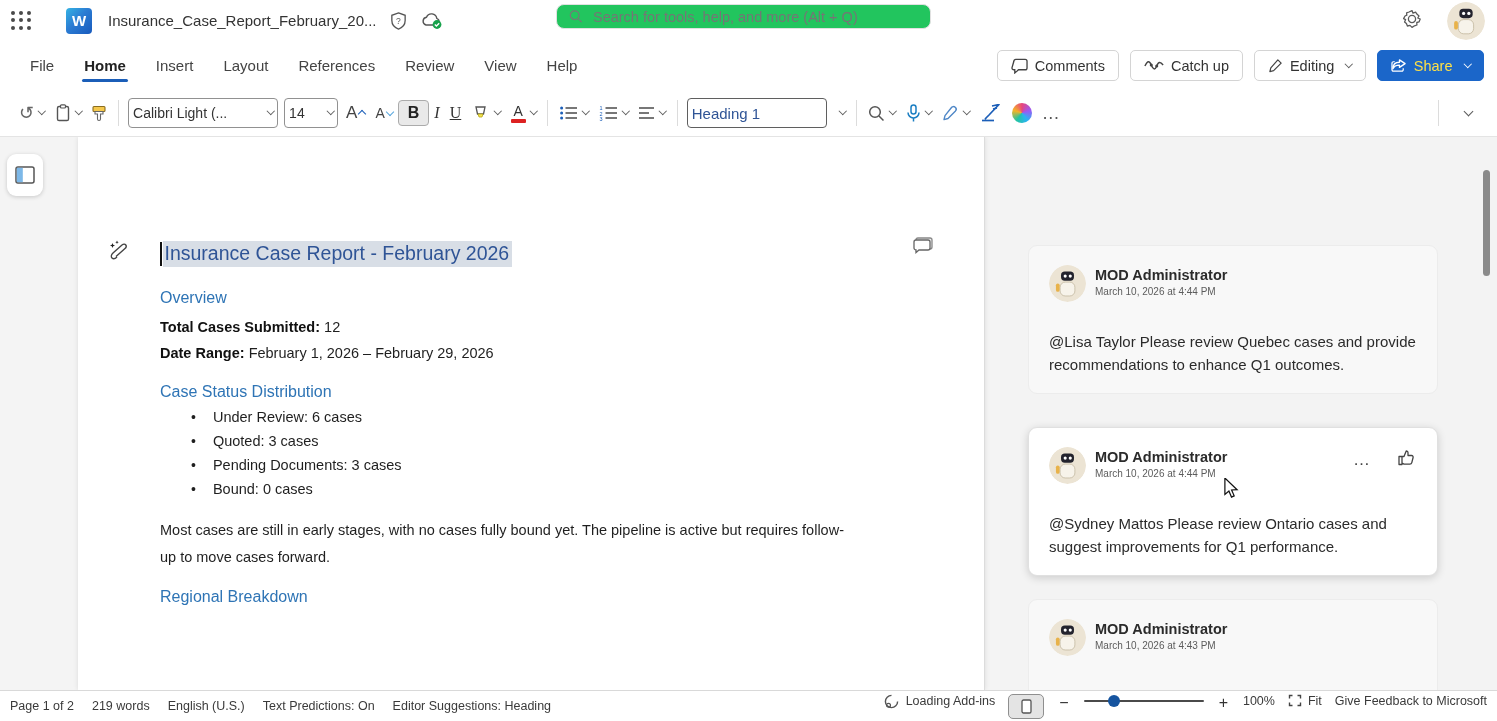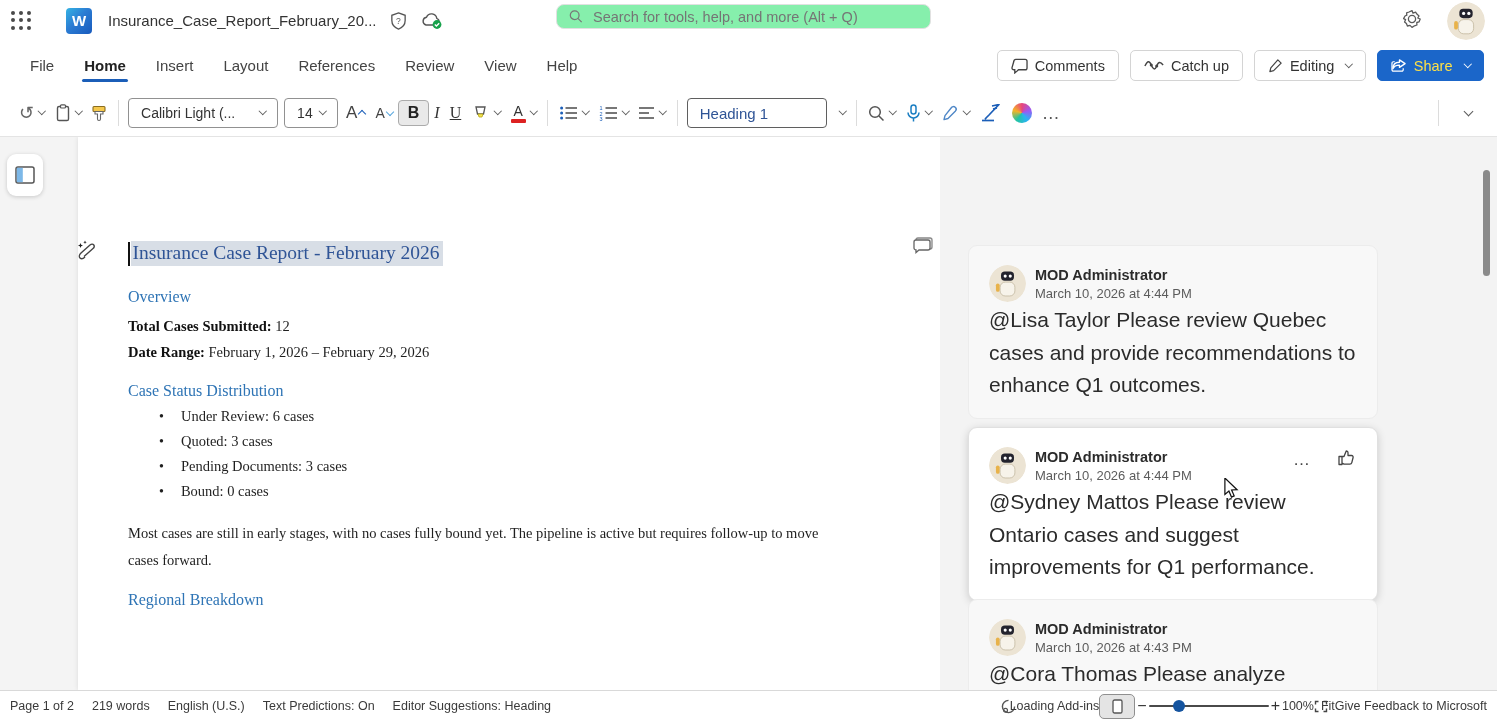--- a/index.html
+++ b/index.html
@@ -9,91 +9,91 @@
   .chev.white { border-color:#fff; }
   .divider-v { width:1px; height:26px; background:#dcdcdc; margin:0 6px; flex:none; }
 
   
   .topbar { height:41px; display:flex; align-items:center; position:relative; background:#fff; }
   .waffle { width:22px; height:22px; margin-left:10px; display:grid; grid-template-columns:repeat(3,1fr); gap:3.5px; padding:1px; cursor:pointer; }
   .waffle i { width:4px; height:4px; border-radius:50%; background:#4a4a4a; }
   .word-logo { width:26px; height:26px; margin-left:34px; border-radius:4px; background:linear-gradient(135deg,#34b3e4 0%,#2b7cd3 45%,#185abd 100%); color:#fff; font-weight:bold; font-size:15px; display:flex; align-items:center; justify-content:center; }
   .doc-title { margin-left:16px; font-size:15px; color:#333; max-width:290px; white-space:nowrap; }
   .tb-ico { margin-left:12px; color:#555; display:flex; align-items:center; }
-  .search-pill { position:absolute; left:556px; top:4px; width:375px; height:25px; background:#86efac; border:1px solid #e1e1e1; border-radius:8px; display:flex; align-items:center; padding:0 12px; }
+  .search-pill { position:absolute; left:556px; top:4px; width:375px; height:25px; background:#22c55e; border:1px solid #e1e1e1; border-radius:8px; display:flex; align-items:center; padding:0 12px; }
   .search-pill input { border:none; outline:none; background:transparent; font-size:14.5px; color:#555; width:100%; margin-left:10px; font-family:"Liberation Sans",sans-serif; }
   .gear { position:absolute; right:75px; top:9px; font-size:19px; color:#555; }
   .avatar-top { position:absolute; right:12px; top:2px; width:38px; height:38px; border-radius:50%; overflow:hidden; }
 
   
   .menubar { height:49px; display:flex; align-items:center; position:relative; background:#fff; }
   .menu-items { display:flex; align-items:center; margin-left:15px; gap:0; }
   .menu-item { font-size:15px; color:#444; padding:10px 15px; cursor:pointer; position:relative; }
   .menu-item.active { font-weight:bold; color:#222; }
   .menu-item.active::after { content:""; position:absolute; left:13px; right:13px; bottom:2px; height:3px; border-radius:2px; background:#1b5eb8; }
   .menu-right { position:absolute; right:13px; top:9px; display:flex; gap:11px; }
   .mbtn { height:31px; display:flex; align-items:center; gap:7px; padding:0 13px; border:1px solid #d4d4d4; border-radius:5px; background:#fff; font-size:14.5px; color:#333; cursor:pointer; }
   .mbtn.primary { background:#1b66c9; border-color:#1b66c9; color:#fde047; }
 
   
   .toolbar { height:47px; display:flex; align-items:center; padding-left:14px; background:#fff; border-bottom:1px solid #e4e4e4; position:relative; }
   .titem { display:flex; align-items:center; padding:4px 5px; border-radius:4px; color:#555; cursor:pointer; flex:none; }
   .glyph { font-size:18px; color:#666; line-height:1; }
-  .combo { height:30px; border:1px solid #919191; border-radius:4px; display:flex; align-items:center; padding:0 12px; font-size:14px; color:#333; background:#fff; margin:0 3px; cursor:pointer; }
+  .combo { height:30px; border:1px solid #919191; border-radius:4px; display:flex; align-items:center; padding:0 4px; font-size:14px; color:#333; background:#fff; margin:0 3px; cursor:pointer; }
   .combo.font-name { width:150px; justify-content:space-between; }
   .combo.font-size { width:54px; justify-content:space-between; }
   .combo.style-box { width:140px; border:1.5px solid #5f5f5f; color:#2F5496; font-size:15px; }
   .fmt-letter { font-size:16px; color:#333; font-family:"Liberation Serif",serif; }
   .btn-bold { background:#e9e9e9; border:1px solid #ababab; border-radius:4px; padding:3px 9px; }
   .color-stack { display:flex; flex-direction:column; align-items:center; line-height:1; }
   .color-bar { width:15px; height:4px; border-radius:1px; margin-top:1px; }
   .copilot-dot { width:20px; height:20px; border-radius:50%; background:conic-gradient(#e8467c,#9b59f5,#2bb3f3,#23c4a2,#f5b427,#e8467c); }
   .caret-up { width:6px; height:6px; border-left:1.6px solid #1b5eb8; border-top:1.6px solid #1b5eb8; transform:rotate(45deg); display:inline-block; margin:2px 0 0 2px; }
   .caret-dn { width:6px; height:6px; border-right:1.6px solid #58a6dd; border-bottom:1.6px solid #58a6dd; transform:rotate(45deg); display:inline-block; margin:-2px 0 0 2px; }
 
   
   .main { position:absolute; top:137px; left:0; right:0; bottom:31px; background:#f4f4f4; overflow:hidden; }
   .doc-canvas { position:absolute; left:0; top:0; width:1000px; height:100%; background:#f4f4f4; }
   .page { position:absolute; left:78px; top:0; width:907px; height:100%; background:#fff; box-shadow:0 0 5px rgba(0,0,0,.10); border-right:1px solid #dcdcdc; overflow:hidden; }
   .nav-toggle { position:absolute; left:7px; top:17px; width:36px; height:42px; background:#fff; border-radius:9px; box-shadow:0 1px 4px rgba(0,0,0,.18); display:flex; align-items:center; justify-content:center; cursor:pointer; }
 
-  .page-content { padding:104px 58px 0 50px; font-size:14.5px; color:#1f1f1f;font-family:Liberation Serif, serif; }
+  .page-content { padding:104px 58px 0 82px; font-size:14.5px; color:#1f1f1f; }
   .doc-title-row { position:relative; display:flex; align-items:center; }
   .copilot-pen { position:absolute; left:-55px; top:-2px; }
   .caret-bar { width:1.5px; height:24px; background:#111; display:inline-block; margin-right:1px; }
   .h-title { font-size:19.5px; color:#2F5496; background:#d8dee6; padding:1px 3px 2px 2px; font-weight:400; }
   .comment-marker { position:absolute; right:-8px; top:-6px; cursor:pointer; }
   .h2 { font-size:16px; color:#2E74B5; font-weight:400; }
   .line { line-height:26px; }
   .line b { color:#111; }
   ul.doc-list { list-style:none; margin:4px 0 0 31px; }
   ul.doc-list li { line-height:24px; }
   ul.doc-list li::before { content:"•"; margin-right:17px; font-size:14px; }
   .para { line-height:27px; margin-top:16px; }
 
   
-  .comments-panel { position:absolute; left:940px; top:0; right:0; height:100%; background:#f3f3f3; }
+  .comments-panel { position:absolute; left:1000px; top:0; right:0; height:100%; background:#f3f3f3; }
   .comment-card { position:absolute; left:28px; width:410px; border-radius:9px; padding:19px 20px 16px 20px; }
   .comment-card.plain { background:#f8f8f8; border:1px solid #ececec; }
   .comment-card.hovered { background:#fff; border:1px solid #e0e0e0; box-shadow:0 2px 8px rgba(0,0,0,.16); }
   .c-head { display:flex; align-items:flex-start; }
   .c-avatar { width:37px; height:37px; border-radius:50%; overflow:hidden; flex:none; }
   .c-meta { margin-left:9px; }
   .c-author { font-size:14.5px; font-weight:bold; color:#2b2b2b; line-height:1.45; }
-  .c-date { font-size:13px; color:#5c5c5c; }
-  .c-text { margin-top:2px; font-size:21px; color:#2b2b2b; line-height:1.55; }
+  .c-date { font-size:10px; color:#5c5c5c; }
+  .c-text { margin-top:28px; font-size:15px; color:#2b2b2b; line-height:1.55; }
   .c-actions { position:absolute; right:22px; top:20px; display:flex; gap:26px; align-items:center; color:#444; }
   .c-more { font-size:17px; letter-spacing:1px; color:#444; cursor:pointer; }
   .panel-scrollbar { position:absolute; right:7px; top:33px; width:7px; height:106px; border-radius:4px; background:#8a8a8a; }
 
   
   .statusbar { position:absolute; left:0; bottom:0; width:100%; height:31px; background:#fff; border-top:1px solid #d9d9d9; display:flex; align-items:center; font-size:12.5px; color:#3a3a3a; }
   .sb-left { display:flex; gap:18px; margin-left:10px; }
   .sb-left span { cursor:pointer; }
-  .sb-right { position:absolute; right:10px; display:flex; align-items:center; }
+  .sb-right { position:absolute; right:10px; display:flex; align-items:flex-start; gap:13px; }
   .pageview-btn { width:36px; height:25px; background:#e4e4e4; border:1px solid #8f8f8f; border-radius:5px; display:flex; align-items:center; justify-content:center; }
   .zoom-slider { width:120px; height:14px; position:relative; display:flex; align-items:center; }
   .zoom-slider .track { width:100%; height:2px; background:#4a4a4a; border-radius:1px; }
   .zoom-slider .knob { position:absolute; left:24px; top:1px; width:12px; height:12px; border-radius:50%; background:#15549f; }
   .sb-zbtn { font-size:16px; color:#333; cursor:pointer; padding:0 2px; }
 
   .mouse-cursor { position:absolute; left:1222px; top:478px; z-index:99; pointer-events:none; }
 </style>
 </head>
 <body>

